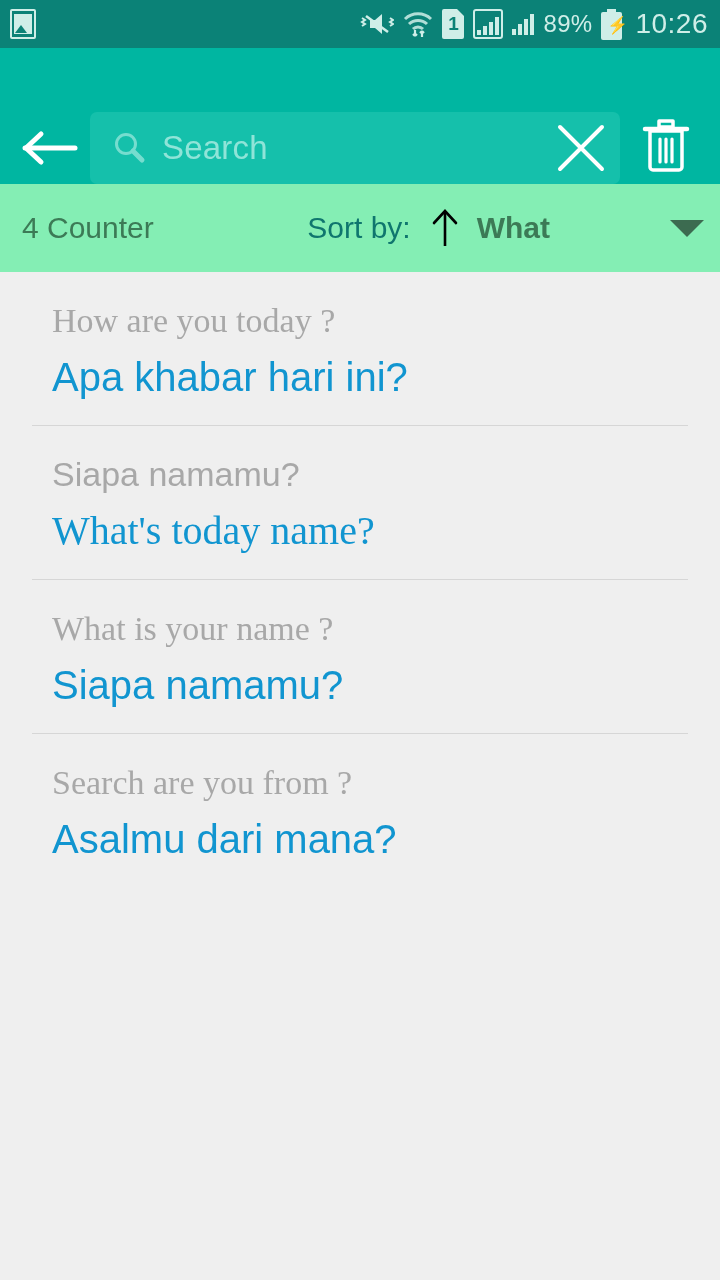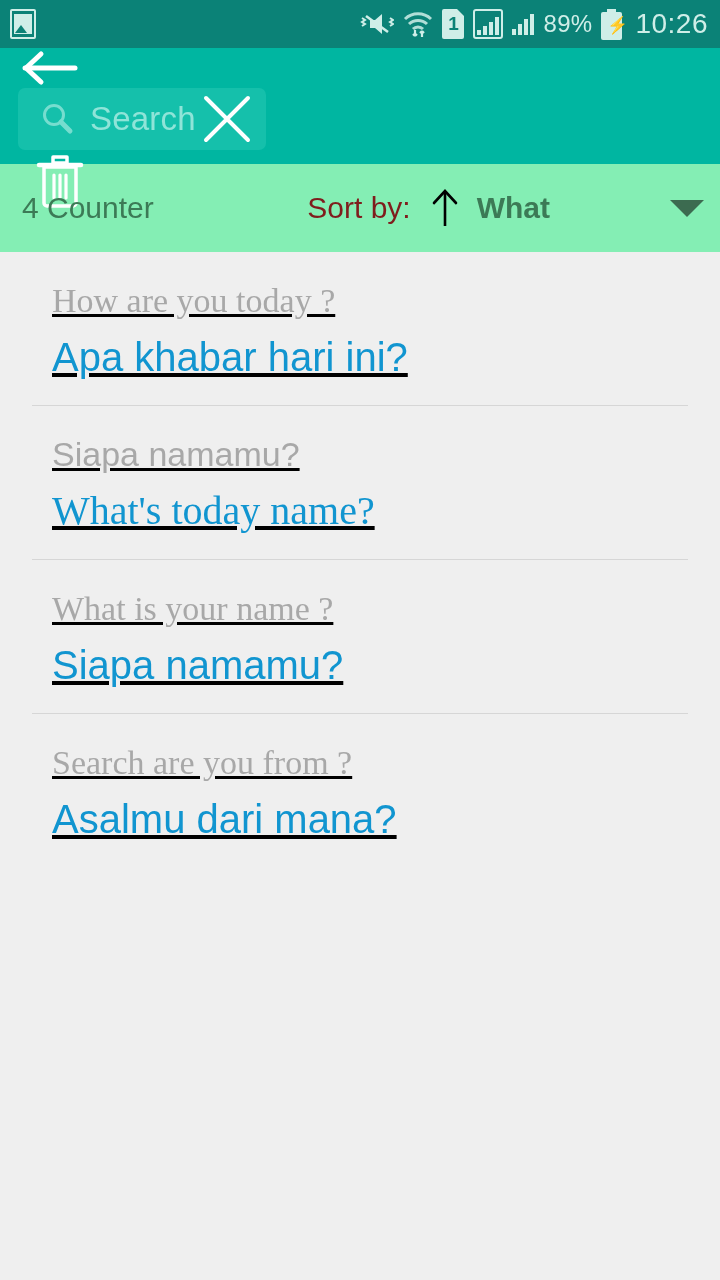--- a/index.html
+++ b/index.html
@@ -60,22 +60,22 @@
   .batt-ico .body { position:absolute; left:0; top:3px; right:0; bottom:0; background:#cfeee8; border-radius:2px; }
   .batt-ico .cap { position:absolute; left:6px; top:0; width:9px; height:4px; background:#cfeee8; }
   .batt-ico .bolt {
     position:absolute; left:6px; top:8px; font-size:17px; line-height:17px;
     color:#0b8277; font-weight:bold;
   }
   .clock { font-size:28px; letter-spacing:.5px; margin-left:4px; }
 
   
   .toolbar {
-    height:116px; background:#00b6a1;
-    display:flex; align-items:flex-start; padding:0 14px;flex-direction:column;
+    height:136px; background:#00b6a1;
+    display:flex; align-items:flex-end; padding:0 14px;
   }
   .back-btn { width:72px; height:72px; display:flex; align-items:center; justify-content:center; }
   .search-box {
     flex:1; height:72px; background:#15c0ab; border-radius:7px;
     display:flex; align-items:center; padding:0 8px 0 22px; margin-left:4px;
   }
   .search-ico { width:34px; height:34px; flex:none; }
   .search-ph {
     flex:1; color:#8fe4d8; font-size:33px; margin-left:16px;
     letter-spacing:.2px;
@@ -83,30 +83,30 @@
   .clear-btn { width:62px; height:62px; display:flex; align-items:center; justify-content:center; flex:none; }
   .trash-btn { width:80px; height:80px; display:flex; align-items:center; justify-content:center; margin-left:6px; }
 
   
   .sortbar {
     height:88px; background:#84eeb4;
     display:flex; align-items:center; padding:0 16px 0 22px;
   }
   .counter { font-size:30px; color:#3c7a56; }
   .sort-group { margin-left:auto; display:flex; align-items:center; }
-  .sort-label { font-size:30px; color:#7f1d1d; }
+  .sort-label { font-size:30px; color:#0f766e; }
   .sort-arrow { width:32px; height:40px; margin:0 6px 0 18px; }
   .sort-value { font-size:30px; font-weight:bold; color:#3c7a56; margin-left:10px; }
   .chev { margin-left:120px; width:0; height:0;
     border-left:17px solid transparent; border-right:17px solid transparent;
     border-top:17px solid #3c6b50; }
 
   
   .list { background:#efefef; }
-  .row { padding:26px 4px 22px 52px; position:relative;text-decoration:underline; }
+  .row { padding:26px 4px 22px 52px; position:relative; }
   .row .sep {
     position:absolute; left:32px; right:32px; bottom:0; height:1px; background:#d6d6d6;
   }
   .row:last-child .sep { display:none; }
   .src  { font-size:34px; color:#a8a8a8; line-height:1.35; }
   .dst  { font-size:40px; color:#1195d0; line-height:1.35; margin-top:6px; }
   .serif { font-family:"Liberation Serif", serif; }
   .sans  { font-family:"Liberation Sans", sans-serif; }
 </style>
 </head>

